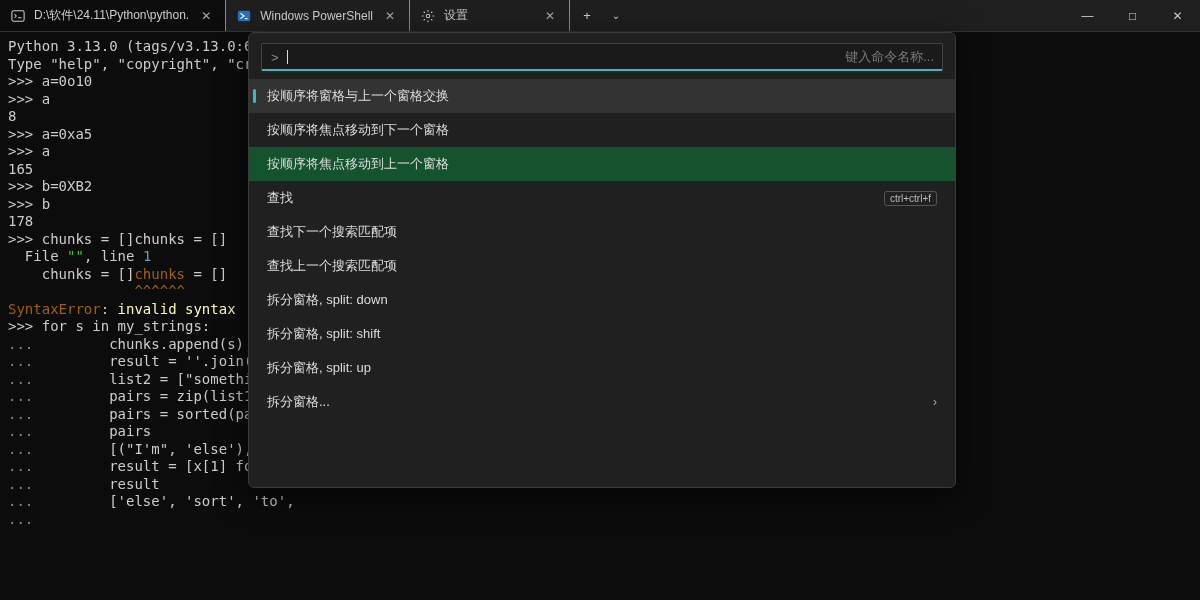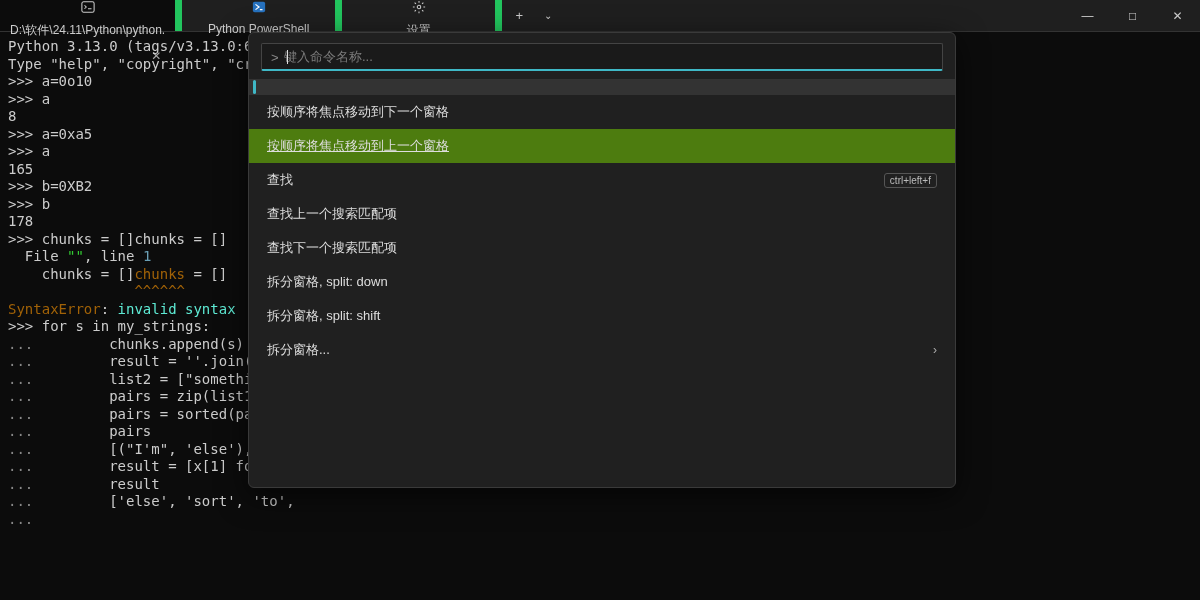--- a/index.html
+++ b/index.html
@@ -20,23 +20,22 @@
   align-items: stretch;
   border-bottom: 1px solid #333;
 }
 .tab {
   display: flex;
   align-items: center;
   padding: 0 10px;
   gap: 8px;
   font-size: 12px;
   color: #ccc;
-  border-right: 7px solid #22c55e;
+  border-right: 1px solid #22c55e;
   min-width: 160px;
-  flex-direction: column;
 }
 .tab.active { background: #0c0c0c; }
 .tab-icon { width: 16px; height: 16px; display: inline-flex; align-items: center; justify-content: center; }
 .tab-close { margin-left: auto; font-size: 12px; color: #aaa; padding: 2px 4px; }
 .tab.settings { min-width: 160px; }
 .tab-add { width: 34px; display: flex; align-items: center; justify-content: center; color: #ccc; }
 .tab-chev { width: 24px; display: flex; align-items: center; justify-content: center; color: #ccc; font-size: 10px; }
 .tb-spacer { flex: 1; }
 .win-controls { display: flex; }
 .win-btn { width: 45px; display: flex; align-items: center; justify-content: center; color: #ccc; font-size: 12px; }
@@ -45,21 +44,21 @@
   padding: 6px 8px;
   font-family: Consolas, monospace;
   font-size: 14px;
   line-height: 1.25;
   white-space: pre;
   color: #ccc;
 }
 .gt { color: #ccc; }
 .str { color: #32cd32; }
 .err { color: #a16207; }
-.errc { color: #5eead4; }
+.errc { color: #fef9c3; }
 .num { color: #6a9fb5; }
 .cont { color: #888; }
 
 .palette-backdrop {
   position: absolute;
   left: 248px; top: 32px;
   width: 708px; height: 456px;
   background: #202020;
   border: 1px solid #3a3a3a;
   border-radius: 6px;
@@ -89,21 +88,21 @@
 }
 .palette-item {
   display: flex;
   align-items: center;
   padding: 8px 18px;
   font-size: 13px;
   color: #ddd;
   position: relative;
 }
 .palette-item.selected { background: #333; }
-.palette-item.hover { background: #4d7c0f; text-decoration: underline; }
+.palette-item.hover { background: #14532d; }
 .sel-indicator {
   position: absolute;
   left: 4px; top: 50%;
   transform: translateY(-50%);
   width: 3px; height: 14px;
   background: #3fb8c6;
   border-radius: 2px;
 }
 .palette-shortcut {
   margin-left: auto;
@@ -116,21 +115,21 @@
 .palette-sub {
   margin-left: auto;
   color: #aaa;
   font-size: 12px;
 }
 .palette-list::-webkit-scrollbar { width: 8px; }
 .palette-list::-webkit-scrollbar-thumb { background: #555; border-radius: 4px; }
 
 .input-wrap { position: relative; display:flex; align-items:center; }
 .input-prefix { position: absolute; left: 10px; color: #888; font-size: 13px; pointer-events:none;}
-.palette-input { padding-left: 22px; }
+.palette-input { padding-left: 22px; text-align: right; }
 .cursor-bar {
   position: absolute; left: 26px; top: 50%; transform: translateY(-50%);
   width: 1px; height: 14px; background: #ddd;
 }
 </style>
 </head>
 <body>
 
 <div class="titlebar">
   <div id="tabs-slot" style="display: contents;"><div class="tab active">
@@ -142,21 +141,21 @@
         </span>
         <span>D:\软件\24.11\Python\python.</span>
         <span class="tab-close">✕</span>
       </div><div class="tab">
         <span class="tab-icon">
           <svg width="14" height="14" viewBox="0 0 16 16">
             <rect x="1" y="2" width="14" height="12" rx="2" fill="#2671be"></rect>
             <path d="M4 5l4 3-4 3M9 11h3" stroke="#fff" stroke-width="1.4" fill="none"></path>
           </svg>
         </span>
-        <span>Python PowerShell</span>
+        <span>Windows PowerShell</span>
         <span class="tab-close">✕</span>
       </div><div class="tab settings">
         <span class="tab-icon">
           <svg width="14" height="14" viewBox="0 0 16 16">
             <circle cx="8" cy="8" r="2" fill="none" stroke="#ccc" stroke-width="1.2"></circle>
             <path d="M8 1v2M8 13v2M1 8h2M13 8h2M3 3l1.5 1.5M11.5 11.5L13 13M13 3l-1.5 1.5M4.5 11.5L3 13" stroke="#ccc" stroke-width="1.2"></path>
           </svg>
         </span>
         <span>设置</span>
         <span class="tab-close">✕</span>
@@ -205,41 +204,45 @@
   <div class="palette-input-row">
     <div class="input-wrap">
       <span class="input-prefix">&gt;</span>
       <input class="palette-input" placeholder="键入命令名称..." style="">
       <span class="cursor-bar"></span>
     </div>
   </div>
   <div class="palette-list" id="palette-list">
       <div class="palette-item selected">
         <div class="sel-indicator"></div>
+        <span>按顺序将窗格与上一个窗格交换</span>
       </div>
       <div class="palette-item">
         <span>按顺序将焦点移动到下一个窗格</span>
       </div>
       <div class="palette-item hover">
         <span>按顺序将焦点移动到上一个窗格</span>
       </div>
       <div class="palette-item">
         <span>查找</span>
-        <span class="palette-shortcut">ctrl+left+f</span>
+        <span class="palette-shortcut">ctrl+ctrl+f</span>
+      </div>
+      <div class="palette-item">
+        <span>查找下一个搜索匹配项</span>
       </div>
       <div class="palette-item">
         <span>查找上一个搜索匹配项</span>
       </div>
       <div class="palette-item">
-        <span>查找下一个搜索匹配项</span>
-      </div>
-      <div class="palette-item">
         <span>拆分窗格, split: down</span>
       </div>
       <div class="palette-item">
         <span>拆分窗格, split: shift</span>
+      </div>
+      <div class="palette-item">
+        <span>拆分窗格, split: up</span>
       </div>
       <div class="palette-item">
         <span>拆分窗格...</span>
         <span class="palette-sub">›</span>
       </div>
     </div>
 </div>
 
 </body></html>

